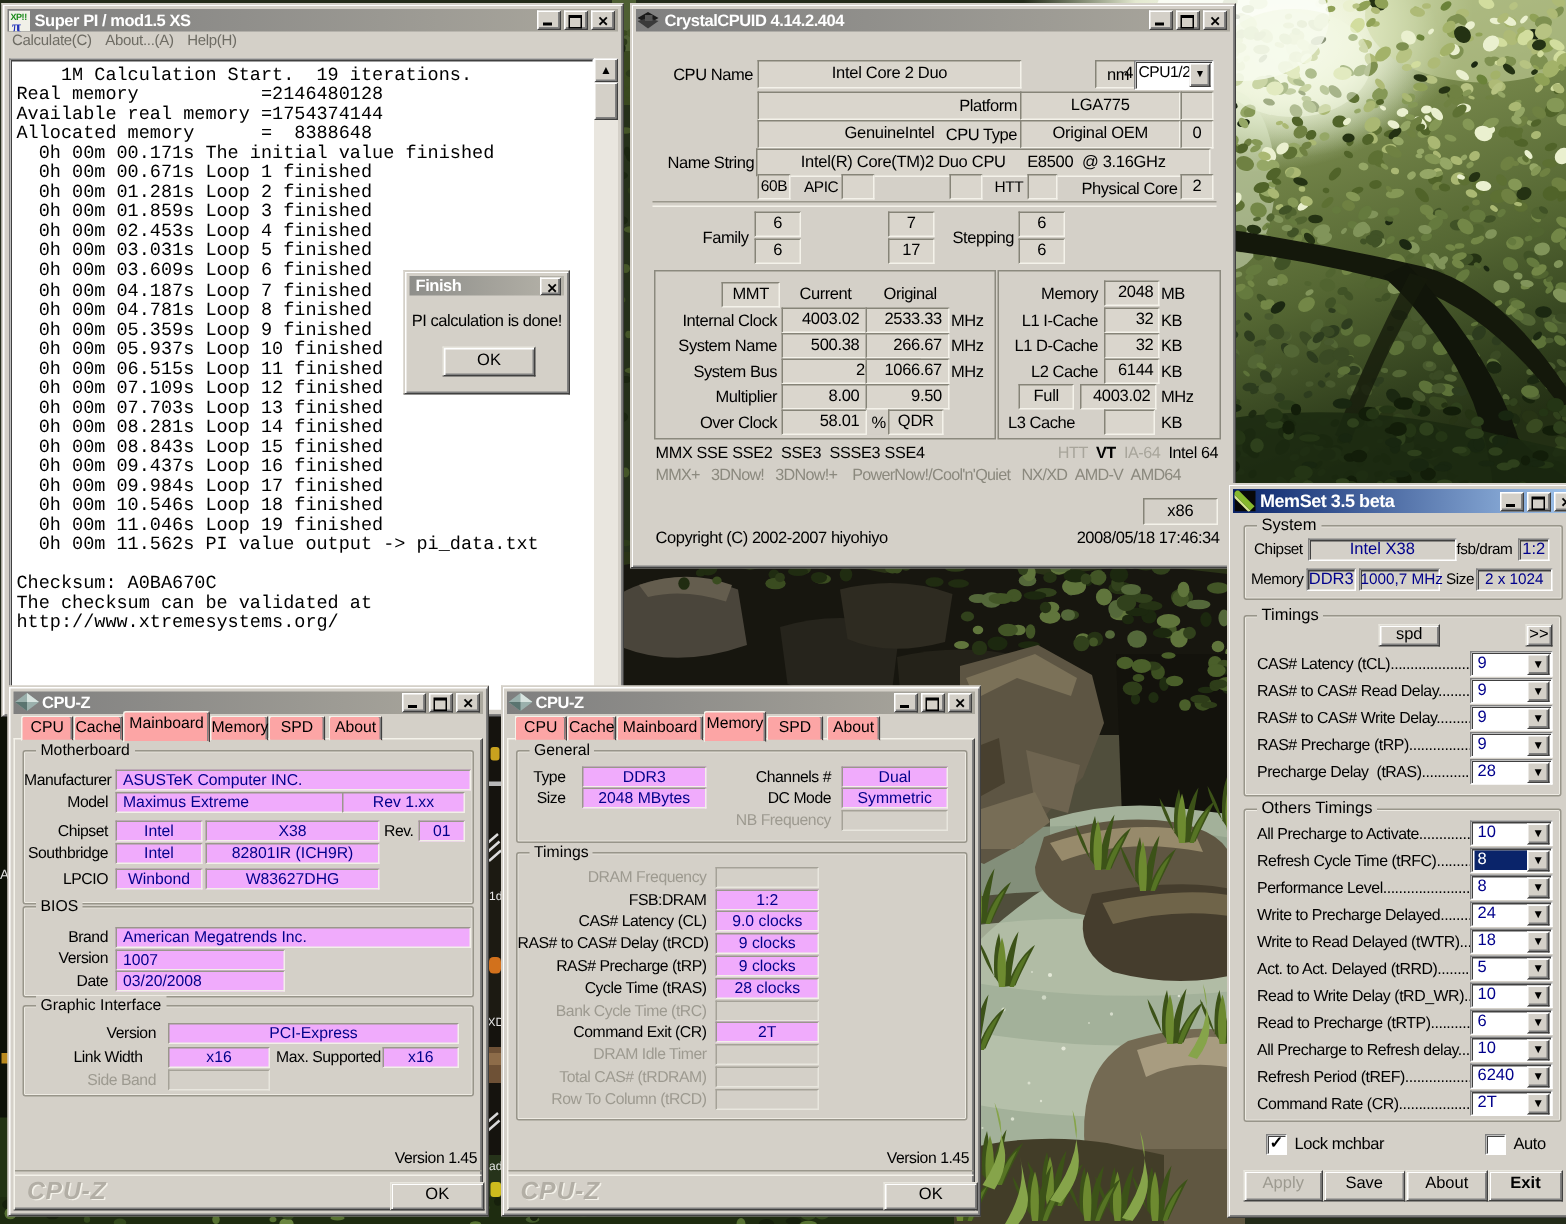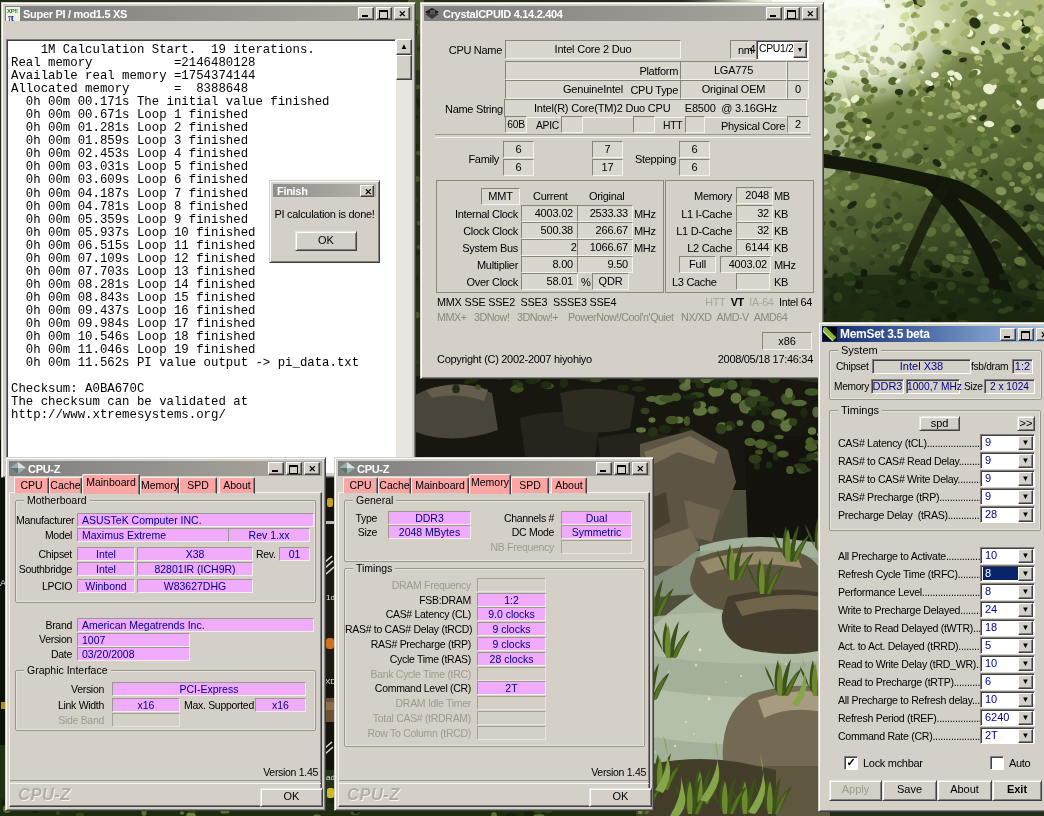--- a/index.html
+++ b/index.html
@@ -1371,20 +1371,25 @@
             <text x="1" y="6" font-size="6" fill="#1a8a1a" font-family="Liberation Sans" font-weight="bold">XP!!</text>
             <text x="2" y="14" font-size="11" fill="#2233bb" font-family="Liberation Serif" font-weight="bold">π</text>
           </svg></span>
     <span>Super PI / mod1.5 XS</span>
     <span class="cbtns">
           <span class="cbtn bmin"></span>
           <span class="cbtn bmax"></span>
           <span class="cbtn bx"></span>
         </span>
   </div>
+  <div style="position:absolute;left:3px;top:19px;right:3px;height:14px;font-size:10px;color:#6e6c64;display:flex;gap:9px;padding-left:3px;letter-spacing:-0.2px;">
+    <span>Calculate(C)</span>
+        <span>About...(A)</span>
+        <span>Help(H)</span>
+  </div>
   <div style="position:absolute;left:4px;top:36px;width:388px;bottom:4px;background:#fff;border:1px solid;border-color:#808080 #fff #fff #808080;box-shadow:inset 1px 1px 0 #404040;overflow:hidden;">
     <pre style="margin:0;font-family:'Liberation Mono',monospace;font-size:12.35px;line-height:13.05px;color:#000;padding:4px 0 0 4px;">    1M Calculation Start.  19 iterations.
 Real memory           =2146480128
 Available real memory =1754374144
 Allocated memory      =  8388648
   0h 00m 00.171s The initial value finished
   0h 00m 00.671s Loop 1 finished
   0h 00m 01.281s Loop 2 finished
   0h 00m 01.859s Loop 3 finished
   0h 00m 02.453s Loop 4 finished
@@ -1472,21 +1477,21 @@
   <div class="fld" style="left:258px;top:156px;width:29px;height:15px;line-height:15px;color:#000;">6</div>
 
   <div style="position:absolute;left:15px;top:177px;width:226px;height:111px;border:1px solid #8b897e;"></div>
   <div class="fld" style="left:60px;top:185px;width:37px;height:15px;line-height:15px;color:#000;">MMT</div>
   <div class="lbl" style="left:112px;top:187px;">Current</div>
   <div class="lbl" style="left:168px;top:187px;">Original</div>
   <div class="lbl" style="left:22px;top:205px;width:75px;text-align:right;">Internal Clock</div>
   <div class="fld" style="left:100px;top:202px;width:55px;height:15px;line-height:15px;color:#000;text-align:right;padding-right:4px;width:51px;">4003.02</div>
   <div class="fld" style="left:156px;top:202px;width:50px;height:15px;line-height:15px;color:#000;text-align:right;padding-right:4px;">2533.33</div>
   <div class="lbl" style="left:213px;top:205px;">MHz</div>
-  <div class="lbl" style="left:22px;top:222px;width:75px;text-align:right;">Clock Clock</div>
+  <div class="lbl" style="left:22px;top:222px;width:75px;text-align:right;">System Name</div>
   <div class="fld" style="left:100px;top:219px;width:51px;height:15px;line-height:15px;color:#000;text-align:right;padding-right:4px;">500.38</div>
   <div class="fld" style="left:156px;top:219px;width:50px;height:15px;line-height:15px;color:#000;text-align:right;padding-right:4px;">266.67</div>
   <div class="lbl" style="left:213px;top:222px;">MHz</div>
   <div class="lbl" style="left:22px;top:239px;width:75px;text-align:right;">System Bus</div>
   <div class="fld" style="left:100px;top:236px;width:51px;height:15px;line-height:15px;color:#000;text-align:right;padding-right:4px;padding-left:36px;">2001.51</div>
   <div class="fld" style="left:156px;top:236px;width:50px;height:15px;line-height:15px;color:#000;text-align:right;padding-right:4px;">1066.67</div>
   <div class="lbl" style="left:213px;top:239px;">MHz</div>
   <div class="lbl" style="left:22px;top:256px;width:75px;text-align:right;">Multiplier</div>
   <div class="fld" style="left:100px;top:253px;width:51px;height:15px;line-height:15px;color:#000;text-align:right;padding-right:4px;">8.00</div>
   <div class="fld" style="left:156px;top:253px;width:50px;height:15px;line-height:15px;color:#000;text-align:right;padding-right:4px;">9.50</div>
@@ -1568,32 +1573,35 @@
   <div class="cfld" style="left:71px;top:89px;width:56px;">Intel</div>
   <div class="cfld" style="left:131px;top:89px;width:114px;">X38</div>
   <div class="clbl" style="left:250px;top:90px;">Rev.</div>
   <div class="cfld" style="left:273px;top:89px;width:29px;">01</div>
   <div class="clbl" style="left:10px;top:105px;width:56px;text-align:right;">Southbridge</div>
   <div class="cfld" style="left:71px;top:104px;width:56px;">Intel</div>
   <div class="cfld" style="left:131px;top:104px;width:114px;">82801IR (ICH9R)</div>
   <div class="clbl" style="left:10px;top:122px;width:56px;text-align:right;">LPCIO</div>
   <div class="cfld" style="left:71px;top:121px;width:56px;">Winbond</div>
   <div class="cfld" style="left:131px;top:121px;width:114px;">W83627DHG</div>
+  <div class="gbox" style="left:9px;top:146px;width:299px;height:59px;">
+        <span class="gcap" style="font-size:10.5px;">BIOS</span>
+      </div>
   <div class="clbl" style="left:30px;top:161px;width:36px;text-align:right;">Brand</div>
   <div class="cfld" style="left:71px;top:160px;width:231px;text-align:left;padding-left:4px;">American Megatrends Inc.</div>
   <div class="clbl" style="left:30px;top:175px;width:36px;text-align:right;">Version</div>
   <div class="cfld" style="left:71px;top:174.5px;width:107px;text-align:left;padding-left:4px;">1007</div>
   <div class="clbl" style="left:30px;top:190px;width:36px;text-align:right;">Date</div>
   <div class="cfld" style="left:71px;top:189px;width:107px;text-align:left;padding-left:4px;">03/20/2008</div>
   <div class="gbox" style="left:9px;top:212px;width:299px;height:59px;">
         <span class="gcap" style="font-size:10.5px;">Graphic Interface</span>
       </div>
   <div class="clbl" style="left:58px;top:225px;width:40px;text-align:right;">Version</div>
   <div class="cfld" style="left:106px;top:224px;width:192px;">PCI-Express</div>
-  <div class="clbl" style="left:43px;top:241px;width:55px;text-align:right;">Link Width</div>
+  <div class="clbl" style="left:43px;top:241px;width:55px;">Link Width</div>
   <div class="cfld" style="left:106px;top:240px;width:66px;">x16</div>
   <div class="clbl" style="left:178px;top:241px;">Max. Supported</div>
   <div class="cfld" style="left:249px;top:240px;width:49px;">x16</div>
   <div class="cglbl" style="left:43px;top:256px;width:55px;text-align:right;">Side Band</div>
   <div class="dfld" style="left:106px;top:255px;width:66px;"></div>
   <div class="clbl" style="right:7px;top:308px;">Version 1.45</div>
   <div style="position:absolute;left:4px;top:322px;right:4px;height:2px;border-top:1px solid #9a978c;border-bottom:1px solid #f4f2ea;"></div>
   <div class="wmark" style="left:12px;top:327px;">CPU-Z</div>
   <div class="btn" style="left:254px;top:330px;width:61px;height:17px;line-height:15px;">OK</div>
 </div>
@@ -1642,21 +1650,21 @@
   <div class="clbl" style="left:10px;top:150px;width:126px;text-align:right;">CAS# Latency (CL)</div>
   <div class="cfld" style="left:142px;top:149px;width:67px;">9.0 clocks</div>
   <div class="clbl" style="left:10px;top:165px;width:126px;text-align:right;">RAS# to CAS# Delay (tRCD)</div>
   <div class="cfld" style="left:142px;top:164px;width:67px;">9 clocks</div>
   <div class="clbl" style="left:10px;top:180px;width:126px;text-align:right;">RAS# Precharge (tRP)</div>
   <div class="cfld" style="left:142px;top:179px;width:67px;">9 clocks</div>
   <div class="clbl" style="left:10px;top:195px;width:126px;text-align:right;">Cycle Time (tRAS)</div>
   <div class="cfld" style="left:142px;top:194px;width:67px;">28 clocks</div>
   <div class="cglbl" style="left:10px;top:210px;width:126px;text-align:right;">Bank Cycle Time (tRC)</div>
   <div class="dfld" style="left:142px;top:209px;width:67px;"></div>
-  <div class="clbl" style="left:10px;top:224px;width:126px;text-align:right;">Command Level (CR)</div>
+  <div class="clbl" style="left:10px;top:224px;width:126px;text-align:right;">Command Exit (CR)</div>
   <div class="cfld" style="left:142px;top:223px;width:67px;">2T</div>
   <div class="cglbl" style="left:10px;top:239px;width:126px;text-align:right;">DRAM Idle Timer</div>
   <div class="dfld" style="left:142px;top:238px;width:67px;"></div>
   <div class="cglbl" style="left:10px;top:254px;width:126px;text-align:right;">Total CAS# (tRDRAM)</div>
   <div class="dfld" style="left:142px;top:253px;width:67px;"></div>
   <div class="cglbl" style="left:10px;top:269px;width:126px;text-align:right;">Row To Column (tRCD)</div>
   <div class="dfld" style="left:142px;top:268px;width:67px;"></div>
   <div class="clbl" style="right:7px;top:308px;">Version 1.45</div>
   <div style="position:absolute;left:4px;top:322px;right:4px;height:2px;border-top:1px solid #9a978c;border-bottom:1px solid #f4f2ea;"></div>
   <div class="wmark" style="left:12px;top:327px;">CPU-Z</div>
@@ -1712,20 +1720,23 @@
   <div class="msrow" style="top:166px;"><span class="msl">RAS# Precharge (tRP)......................</span></div>
   <div class="dd" style="top:165px;">
         <span class="ddv">9</span>
         <span class="dda">▼</span>
       </div>
   <div class="msrow" style="top:184px;"><span class="msl">Precharge Delay&nbsp; (tRAS)..................</span></div>
   <div class="dd" style="top:183px;">
         <span class="ddv">28</span>
         <span class="dda">▼</span>
       </div>
+  <div class="gbox" style="left:10px;top:216px;width:210px;height:207px;">
+        <span class="gcap">Others Timings</span>
+      </div>
   <div class="msrow" style="top:225px;"><span class="msl">All Precharge to Activate...................</span></div>
   <div class="dd" style="top:224px;">
         <span class="ddv">10</span>
         <span class="dda">▼</span>
       </div>
   <div class="msrow" style="top:243px;"><span class="msl">Refresh Cycle Time (tRFC)...............</span></div>
   <div class="dd" style="top:242px;">
         <span class="ddv sel">8</span>
         <span class="dda">▼</span>
       </div>

